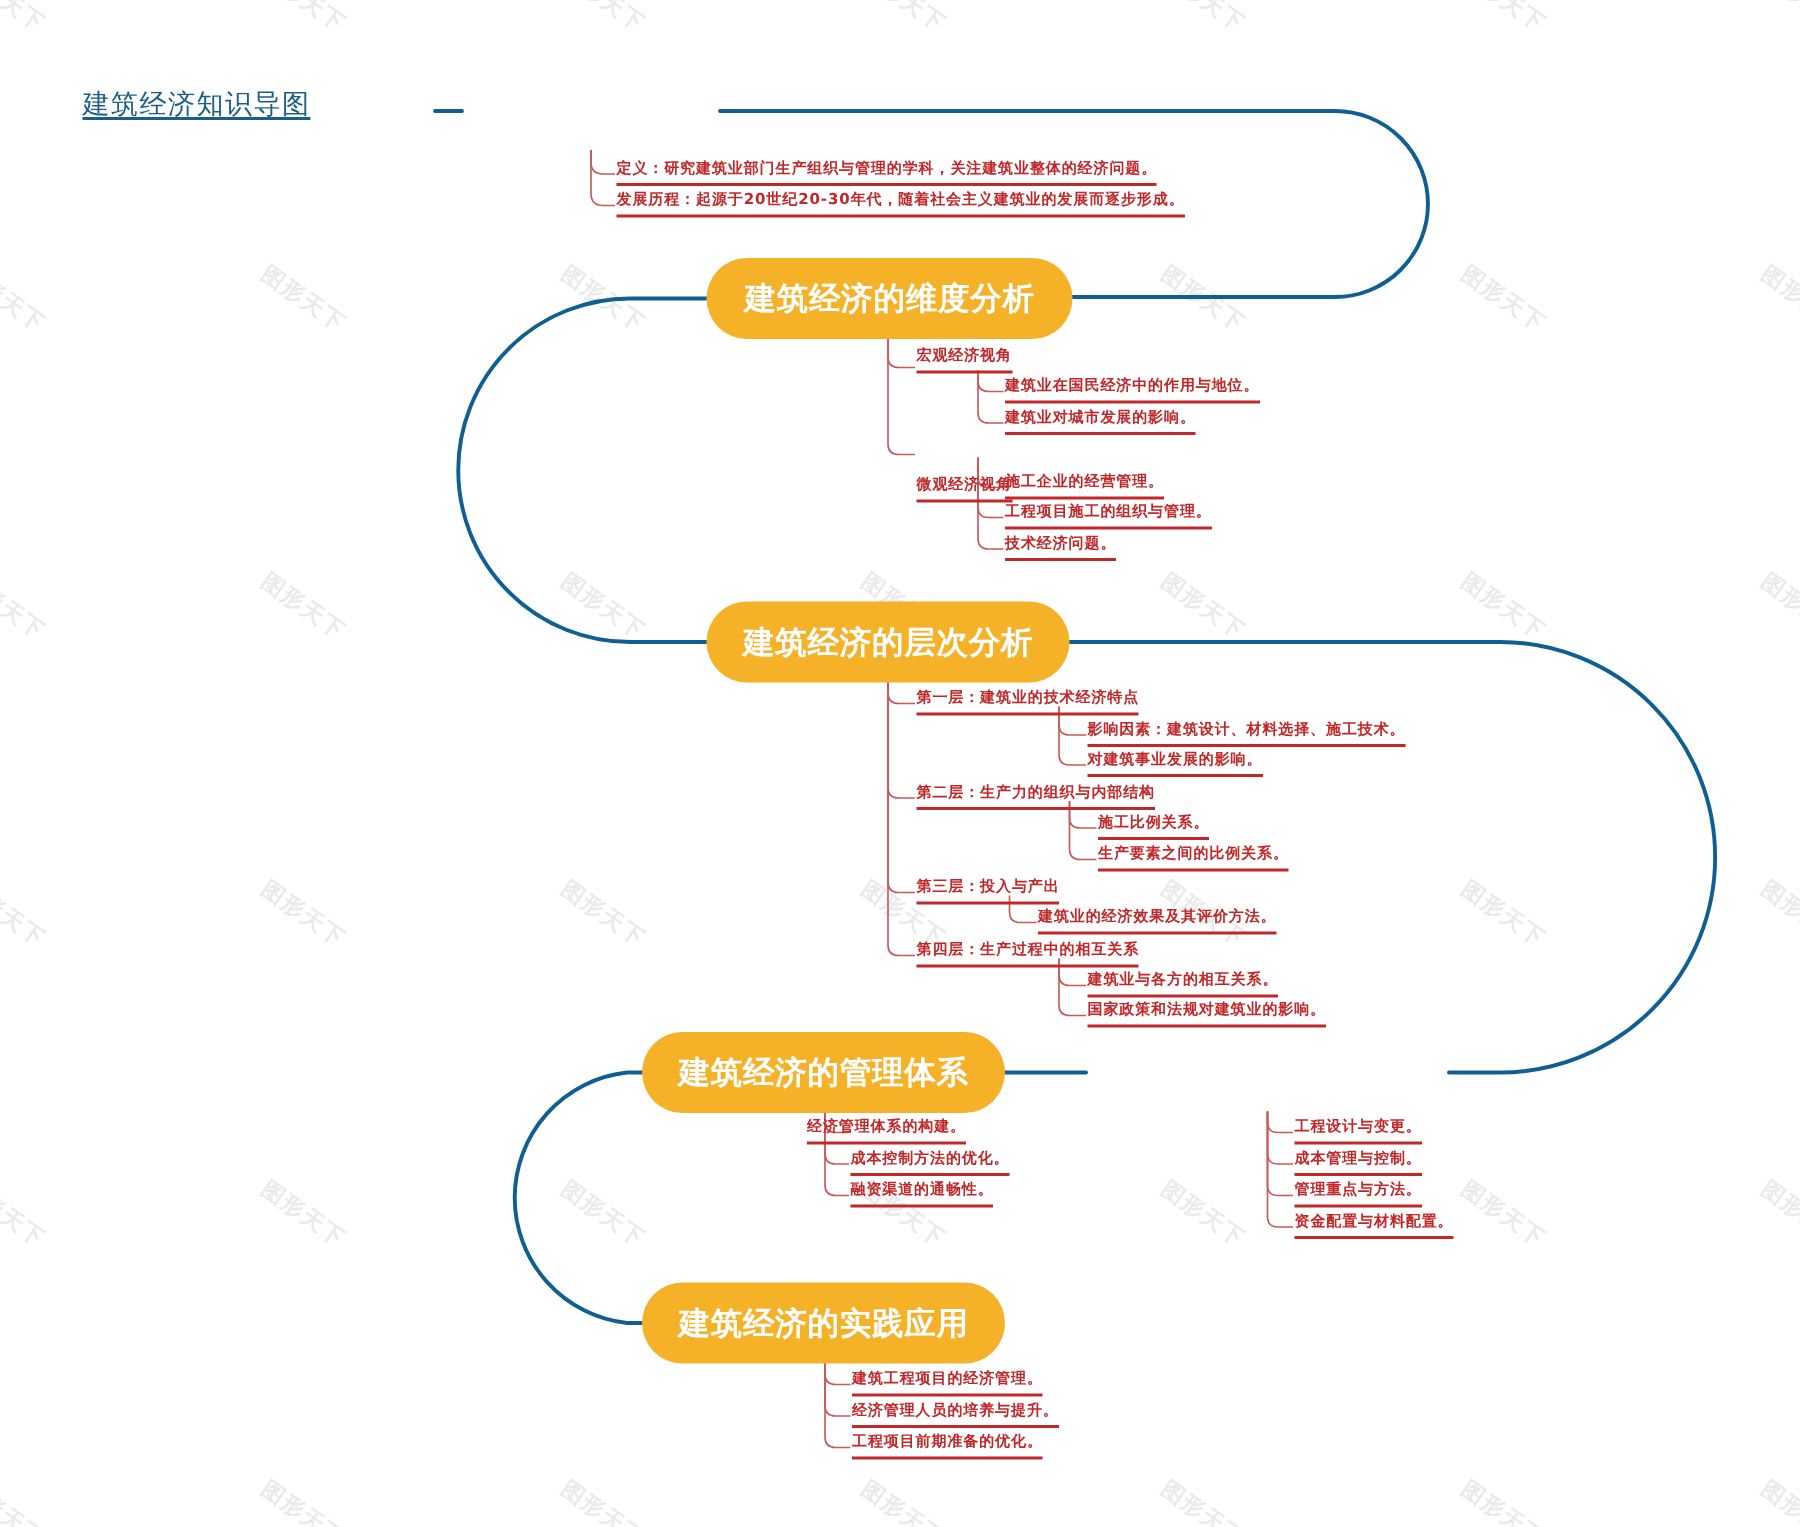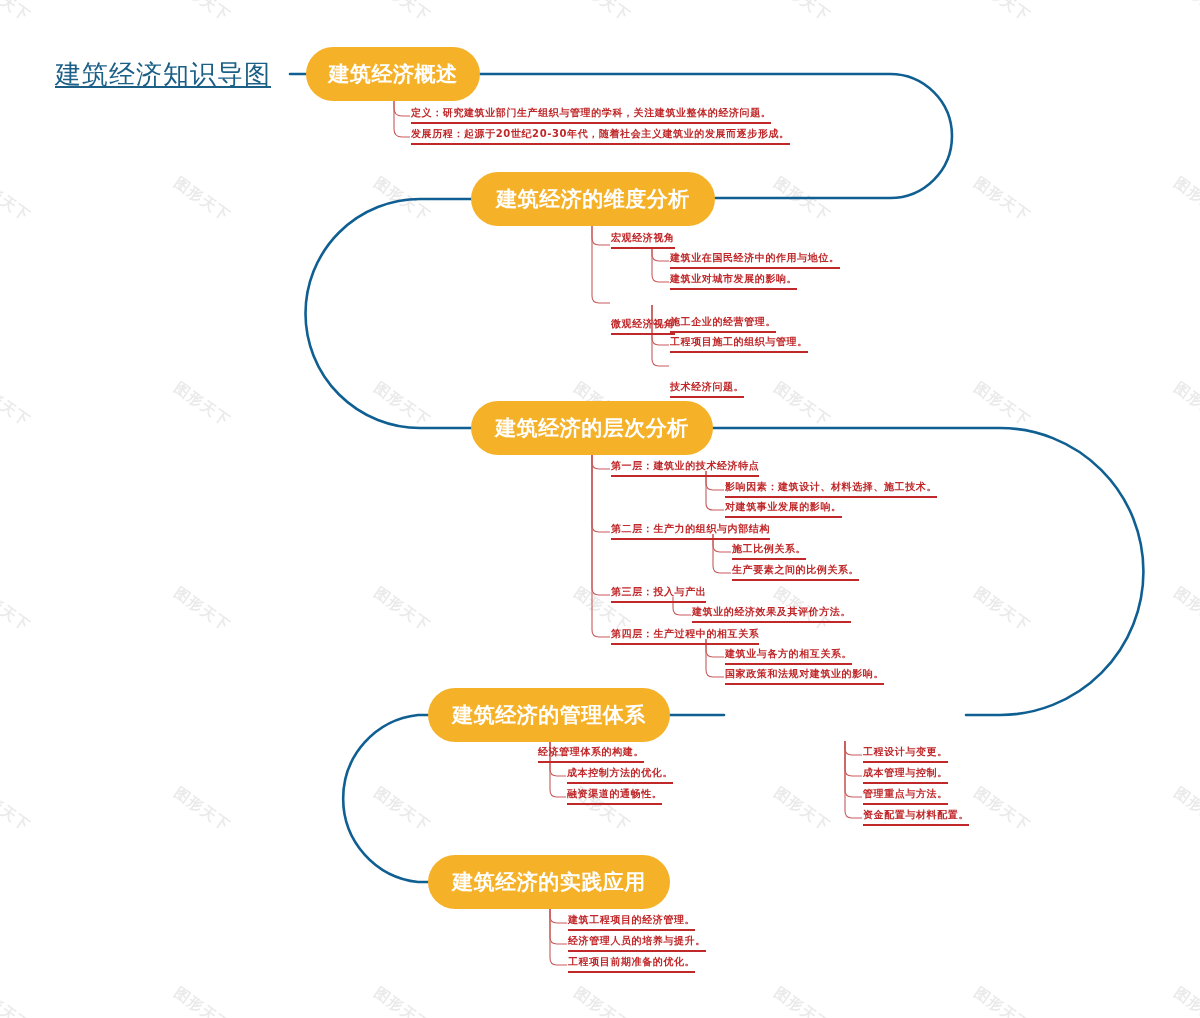--- a/index.html
+++ b/index.html
@@ -3,21 +3,21 @@
 <meta charset="utf-8">
 <style>
   html, body { margin: 0; padding: 0; background: #ffffff; }
   body { width: 1200px; height: 1018px; position: relative; overflow: hidden;
          font-family: "DejaVu Sans", "Liberation Sans", sans-serif; }
   #canvas { position: absolute; left: 0; top: 0; width: 1200px; height: 1018px; }
   svg.connectors { position: absolute; left: 0; top: 0; width: 1200px; height: 1018px; pointer-events: none; }
   .wm { position: absolute; color: rgba(180,180,180,0.28); font-size: 15px; font-weight: bold;
         transform: rotate(35deg); white-space: nowrap; letter-spacing: 1px; user-select: none; }
   .root-title { position: absolute; left: 55px; top: 57px; font-family: "DejaVu Serif", "Liberation Serif", serif;
-        font-size: 26px; color: #1b5f86; text-decoration: underline; text-decoration-thickness: 2px;
+        font-size: 18px; color: #1b5f86; text-decoration: underline; text-decoration-thickness: 2px;
         text-underline-offset: 3px; letter-spacing: 1px; cursor: pointer; white-space: nowrap; }
   .topic { position: absolute; height: 54px; border-radius: 27px; background: #f5b128;
         color: #ffffff; font-family: "DejaVu Serif", "Liberation Serif", serif; font-weight: bold;
         font-size: 21px; display: flex; align-items: center; justify-content: center;
         white-space: nowrap; cursor: pointer; box-sizing: border-box; letter-spacing: 0.5px; }
   .leaf { position: absolute; font-size: 10px; font-weight: bold; color: #c0282a;
         white-space: nowrap; line-height: 14px; padding-bottom: 2px;
         border-bottom: 2px solid #c0282a; cursor: pointer; letter-spacing: 0.6px; }
 </style>
 </head>
@@ -116,36 +116,35 @@
       <path d="M845 741 L845 811 Q845 818 852 818 L862 818"></path>
 
       <path d="M550 908 L550 916 Q550 923 557 923 L567 923"></path>
       <path d="M550 908 L550 937 Q550 944 557 944 L567 944"></path>
       <path d="M550 908 L550 958 Q550 965 557 965 L567 965"></path>
     </g>
   </svg>
 
   <div class="root-title">建筑经济知识导图</div>
 
-  <div class="topic" style="left:306px; top:47px; width:174px;">建筑经济概述</div>
   <div class="topic" style="left:471px; top:401px; width:242px;">建筑经济的层次分析</div>
   <div class="topic" style="left:471px; top:172px; width:244px;">建筑经济的维度分析</div>
   <div class="topic" style="left:428px; top:688px; width:242px;">建筑经济的管理体系</div>
   <div class="topic" style="left:428px; top:855px; width:242px;">建筑经济的实践应用</div>
 
   <div class="leaf" style="left:411px; top:106px;">定义：研究建筑业部门生产组织与管理的学科，关注建筑业整体的经济问题。</div>
   <div class="leaf" style="left:411px; top:127px;">发展历程：起源于20世纪20-30年代，随着社会主义建筑业的发展而逐步形成。</div>
 
   <div class="leaf" style="left:611px; top:231px;">宏观经济视角</div>
   <div class="leaf" style="left:670px; top:251px;">建筑业在国民经济中的作用与地位。</div>
   <div class="leaf" style="left:670px; top:272px;">建筑业对城市发展的影响。</div>
   <div class="leaf" style="left:611px; top:293px;margin-top:24px;">微观经济视角</div>
   <div class="leaf" style="left:670px; top:315px;">施工企业的经营管理。</div>
   <div class="leaf" style="left:670px; top:335px;">工程项目施工的组织与管理。</div>
-  <div class="leaf" style="left:670px; top:356px;margin-top:24px;">技术经济问题。</div>
+  <div class="leaf" style="left:670px; top:356px;">技术经济问题。</div>
 
   <div class="leaf" style="left:611px; top:459px;text-align:center;">第一层：建筑业的技术经济特点</div>
   <div class="leaf" style="left:725px; top:480px;">影响因素：建筑设计、材料选择、施工技术。</div>
   <div class="leaf" style="left:725px; top:500px;">对建筑事业发展的影响。</div>
   <div class="leaf" style="left:611px; top:522px;">第二层：生产力的组织与内部结构</div>
   <div class="leaf" style="left:732px; top:542px;">施工比例关系。</div>
   <div class="leaf" style="left:732px; top:563px;">生产要素之间的比例关系。</div>
   <div class="leaf" style="left:611px; top:585px;">第三层：投入与产出</div>
   <div class="leaf" style="left:692px; top:605px;">建筑业的经济效果及其评价方法。</div>
   <div class="leaf" style="left:611px; top:627px;">第四层：生产过程中的相互关系</div>

